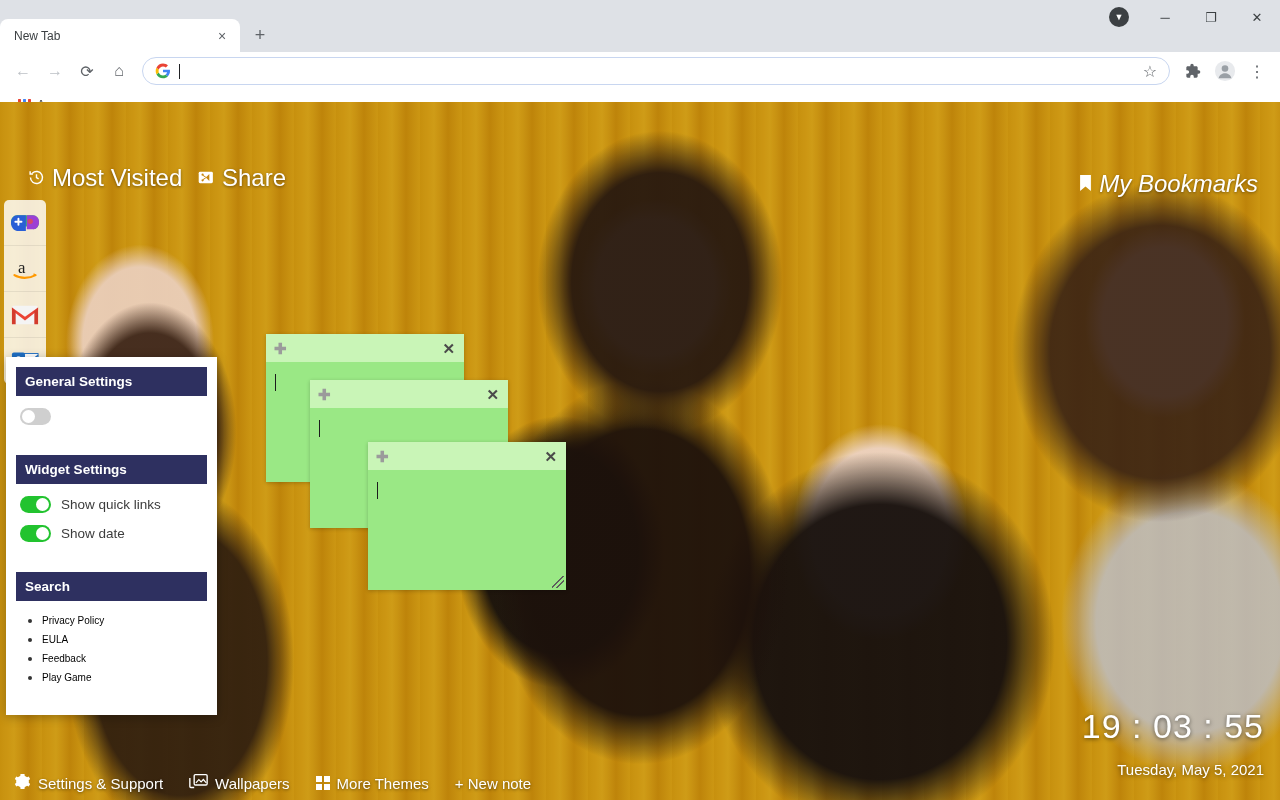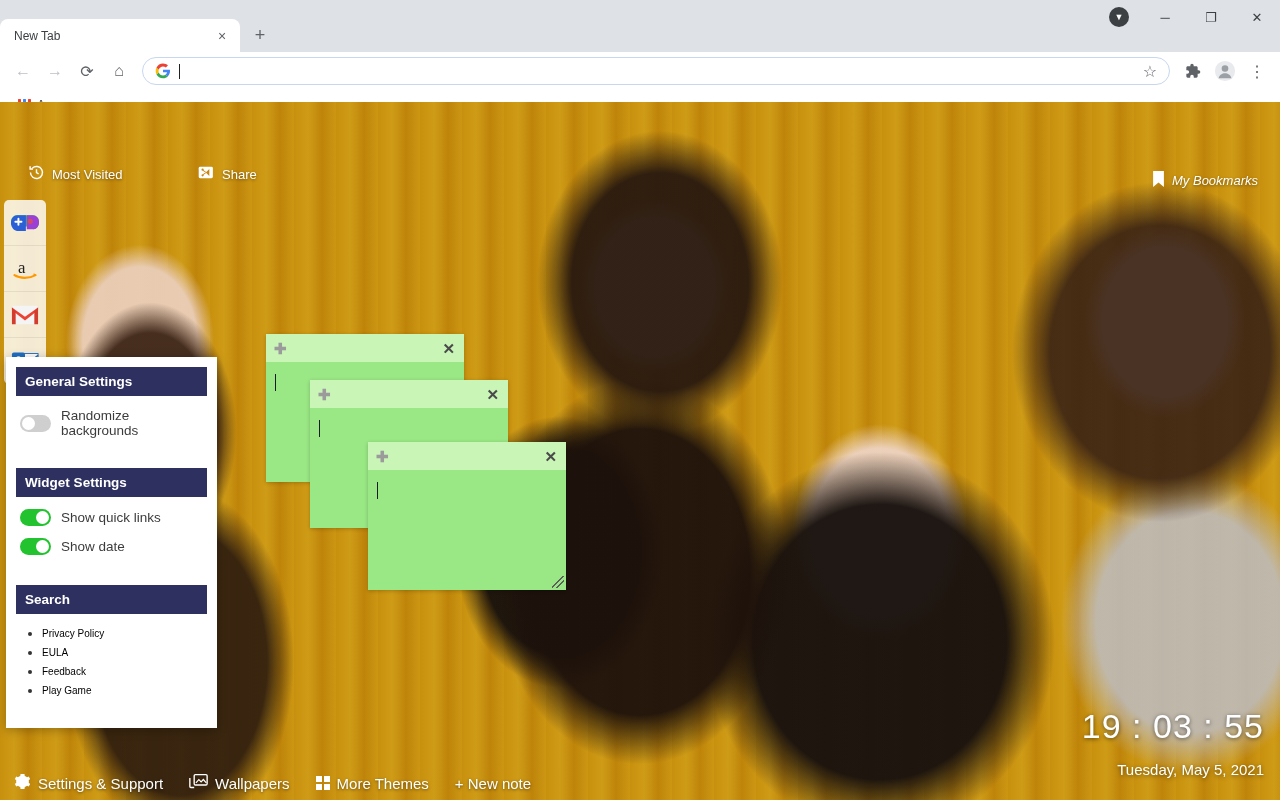--- a/index.html
+++ b/index.html
@@ -120,21 +120,21 @@
         #d2980f 0px, #dba519 14px, #c98c0b 28px, #d79f14 42px),
       #cf930e;
   }
   .bg-tint { position: absolute; inset: 0; background: rgba(0,0,0,.05); }
 
   .ntp-topbar {
     position: absolute; left: 0; top: 0; width: 1280px; height: 110px;
   }
   .ntp-link {
     position: absolute; display: flex; align-items: center; gap: 7px;
-    color: #fff; font-size: 13px; cursor: pointer;
+    color: #fff; font-size: 24px; cursor: pointer;
     text-shadow: 0 1px 3px rgba(0,0,0,.45);
   }
   #most-visited { left: 28px; top: 62px; }
   #share-link   { left: 198px; top: 62px; }
   #my-bookmarks { right: 22px; top: 68px; font-style: italic; }
 
   .searchbox {
     position: absolute; left: 520px; top: 50px; width: 392px;
   }
   .search-input-line {
@@ -401,21 +401,20 @@
           <ellipse cx="8" cy="11" rx="4" ry="5" fill="#fff"></ellipse>
           <ellipse cx="8" cy="11" rx="1.9" ry="3" fill="#1f6fc4"></ellipse>
         </svg>
       </div>
     </div>
 
     <div class="settings-panel">
       <div class="sec-header">General Settings</div>
       <div class="toggle-row">
         <span class="switch"></span>
-        <span class="toggle-label">Randomize backgrounds</span>
       </div>
 
       <div class="sec-header spaced">Widget Settings</div>
       <div class="toggle-row">
         <span class="switch on"></span>
         <span class="toggle-label">Show quick links</span>
       </div>
       <div class="toggle-row">
         <span class="switch on"></span>
         <span class="toggle-label">Show date</span>

